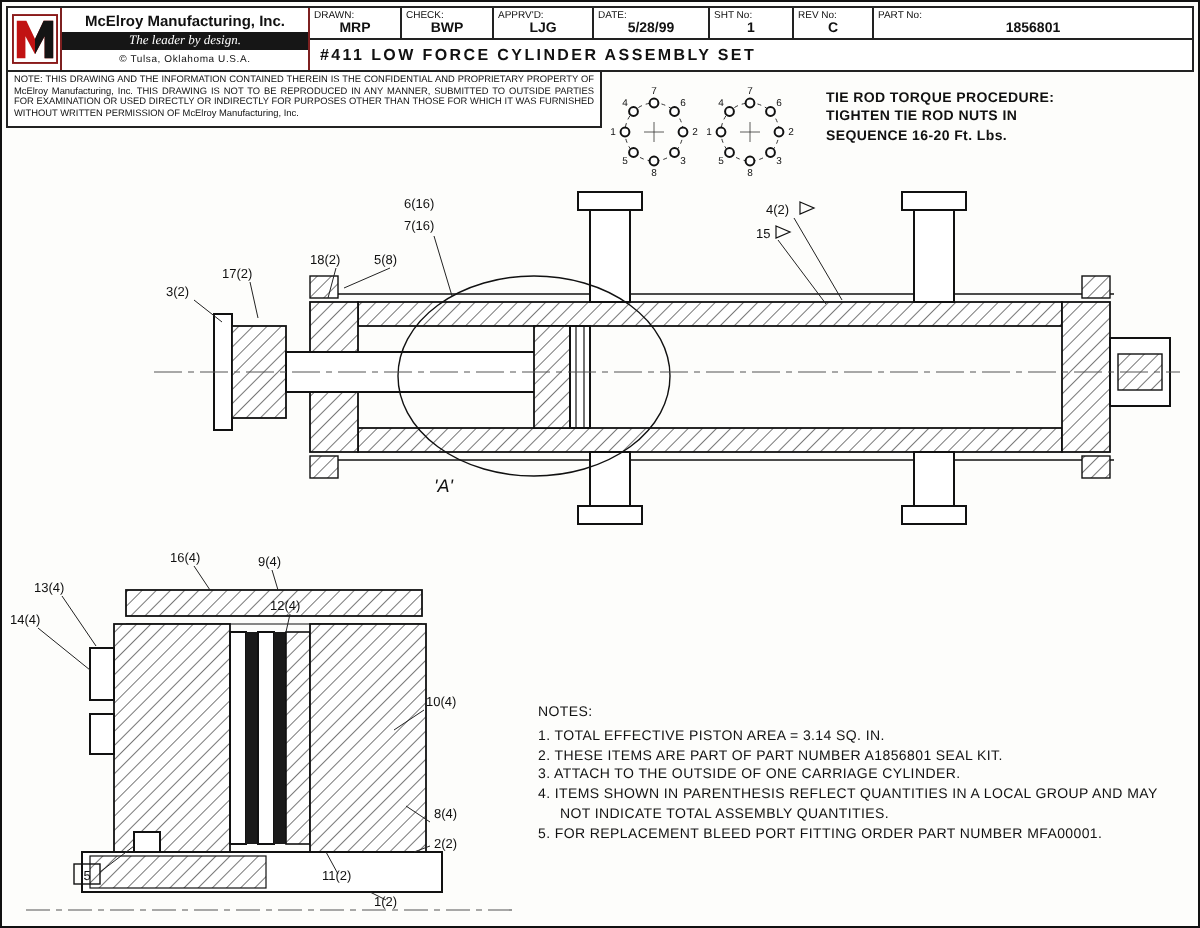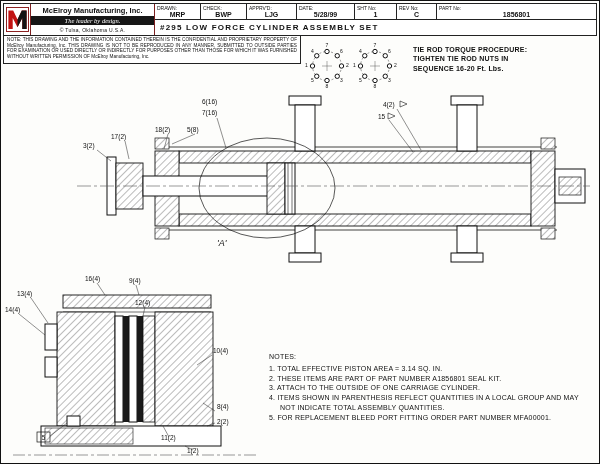--- a/index.html
+++ b/index.html
@@ -92,21 +92,21 @@
         </div>
         <div class="fcell w40">
           <span class="flabel">REV No:</span>
           <span class="fval">C</span>
         </div>
         <div class="fcell wrest">
           <span class="flabel">PART No:</span>
           <span class="fval">1856801</span>
         </div>
       </div>
-      <div class="title-row">#295 LOW FORCE CYLINDER ASSEMBLY SET</div>
+      <div class="title-row">#411 LOW FORCE CYLINDER ASSEMBLY SET</div>
     </div>
   </div>
 
   <div class="conf-note">NOTE: THIS DRAWING AND THE INFORMATION CONTAINED THEREIN IS THE CONFIDENTIAL AND PROPRIETARY PROPERTY OF McElroy Manufacturing, Inc. THIS DRAWING IS NOT TO BE REPRODUCED IN ANY MANNER, SUBMITTED TO OUTSIDE PARTIES FOR EXAMINATION OR USED DIRECTLY OR INDIRECTLY FOR PURPOSES OTHER THAN THOSE FOR WHICH IT WAS FURNISHED WITHOUT WRITTEN PERMISSION OF McElroy Manufacturing, Inc.</div>
 
   <div class="torque">
     <svg class="torque-svg" viewBox="0 0 100 54">
 
       <g>
         <circle cx="26" cy="28" r="14.5" fill="none" stroke="#333" stroke-width="0.5" stroke-dasharray="2 2"></circle>

